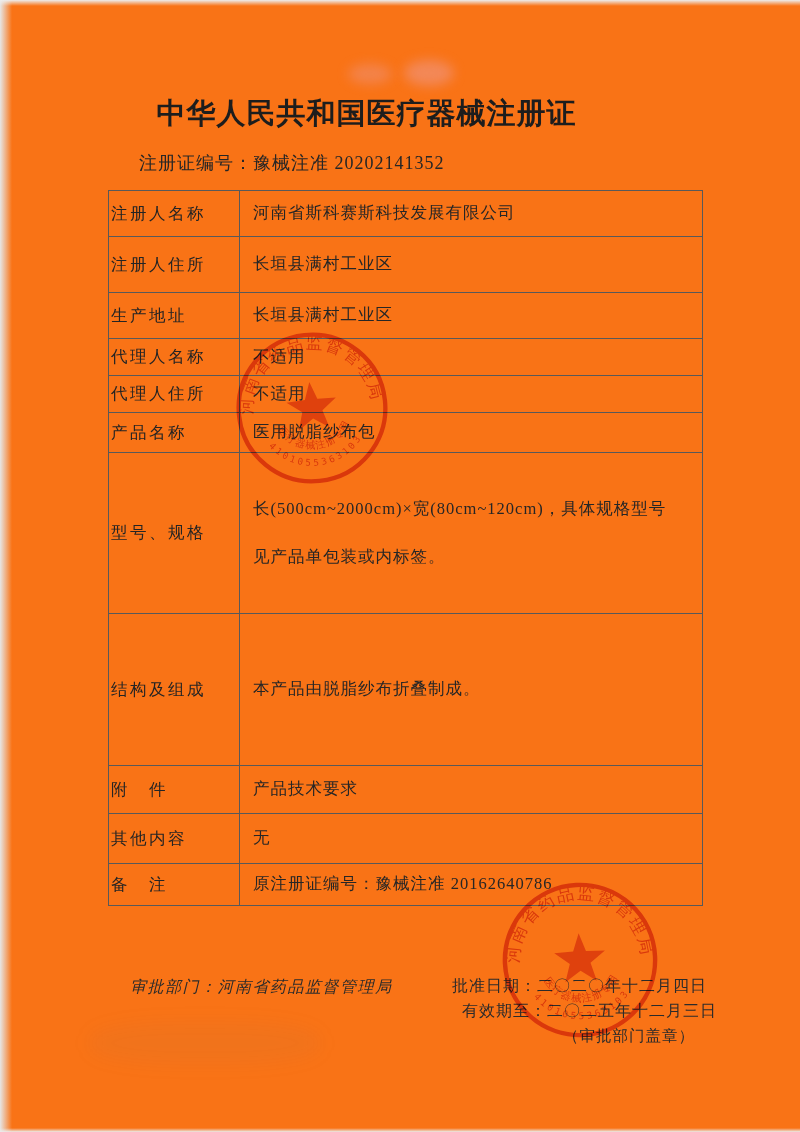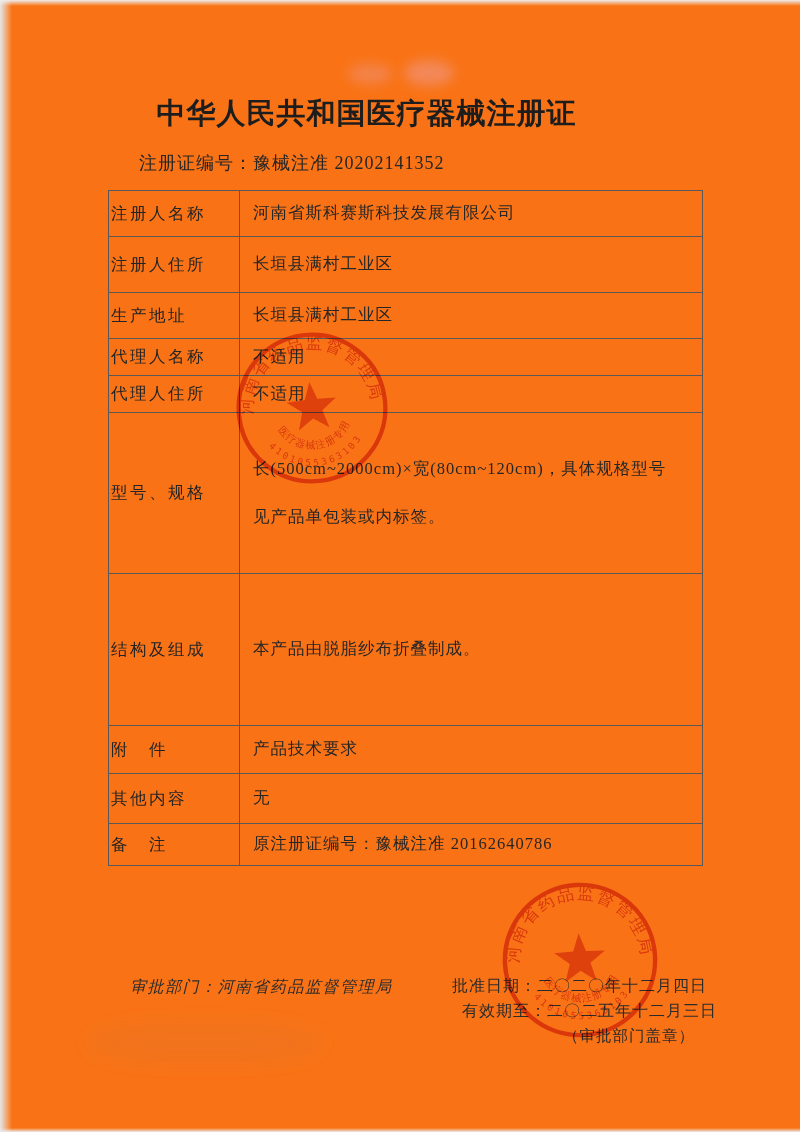--- a/index.html
+++ b/index.html
@@ -98,20 +98,24 @@
         <td class="val">长垣县满村工业区</td>
       </tr>
       <tr class="r4">
         <td class="lbl">代理人名称</td>
         <td class="val">不适用</td>
       </tr>
       <tr class="r5">
         <td class="lbl">代理人住所</td>
         <td class="val">不适用</td>
       </tr>
+      <tr class="r6">
+        <td class="lbl">产品名称</td>
+        <td class="val">医用脱脂纱布包</td>
+      </tr>
       <tr class="r7">
         <td class="lbl">型号、规格</td>
         <td class="val">长(500cm~2000cm)×宽(80cm~120cm)，具体规格型号
 见产品单包装或内标签。</td>
       </tr>
       <tr class="r8">
         <td class="lbl">结构及组成</td>
         <td class="val">本产品由脱脂纱布折叠制成。</td>
       </tr>
       <tr class="r10">

